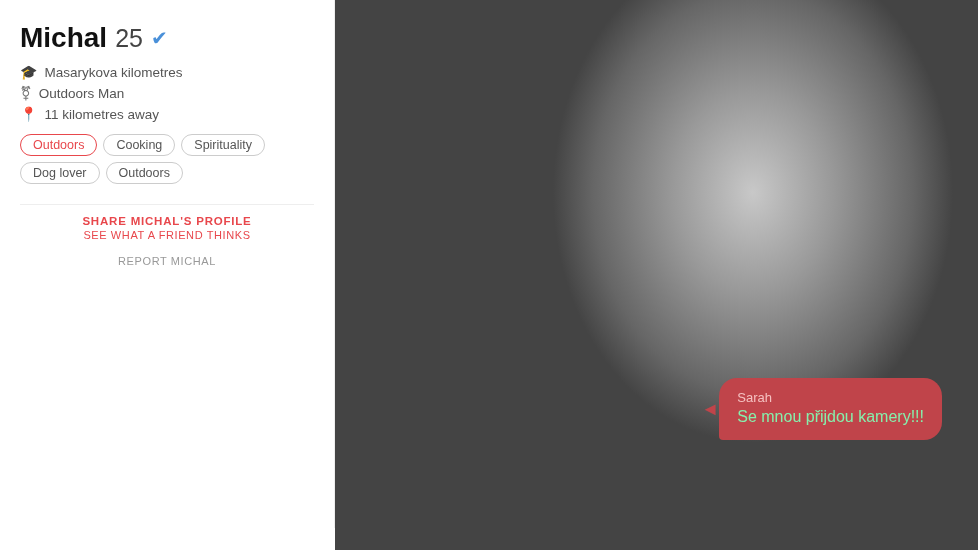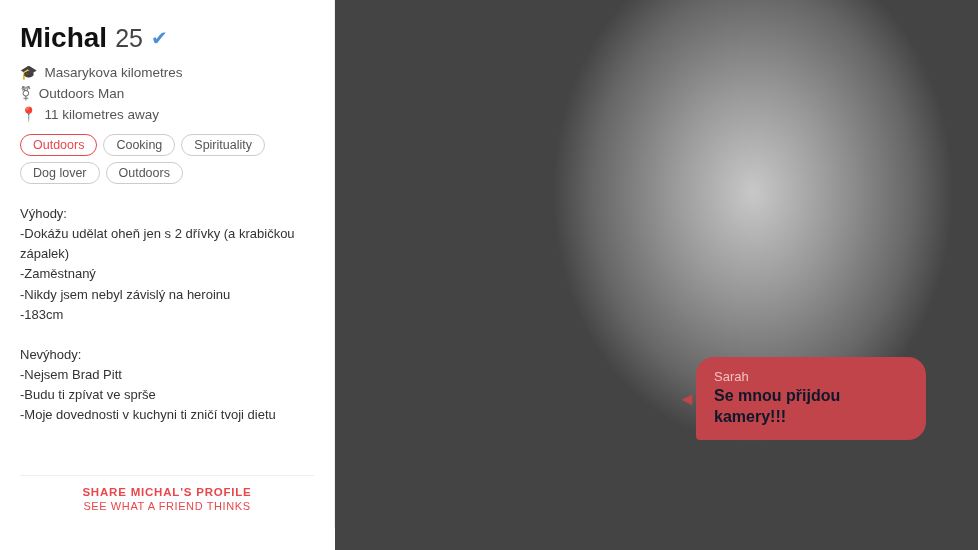--- a/index.html
+++ b/index.html
@@ -155,21 +155,21 @@
       inset: 0;
       background:
         radial-gradient(ellipse 200px 250px at 65% 35%, #c8c8c8 0%, #999 40%, #666 80%, #444 100%),
         linear-gradient(180deg, #aaa 0%, #777 100%);
     }
 
     
     .message-bubble {
       position: absolute;
       bottom: 110px;
-      right: 52px;
+      right: 36px;
       background: #c0444a;
       border-radius: 18px 18px 18px 4px;
       padding: 12px 18px;
       max-width: 230px;
       color: #fff;
     }
 
     .message-bubble::before {
       content: '◄';
       position: absolute;
@@ -182,22 +182,22 @@
 
     .bubble-sender {
       font-size: 13px;
       font-weight: 400;
       color: #f5c0c0;
       margin-bottom: 2px;
     }
 
     .bubble-message {
       font-size: 16px;
-      font-weight: 700;
-      color: #0f172a;
+      font-weight: 400;
+      color: #86efac;
       line-height: 1.3;
     }
   </style>
 </head>
 <body>
 
 <div class="left-panel">
 
   <div class="profile-name-row">
     <span class="profile-name">Michal</span>
@@ -221,38 +221,29 @@
   </div>
 
   <div class="tags-row" id="tags-container">
   <span class="tag active">Outdoors</span>
       <span class="tag">Cooking</span>
       <span class="tag">Spirituality</span>
       <span class="tag">Dog lover</span>
       <span class="tag">Outdoors</span>
     </div>
 
-  <div class="bio-section">
-    <span class="bio-text">Výhody:
--Dokážu udělat oheň jen s 2 dřívky (a krabičkou zápalek)
--Zaměstnaný
--Nikdy jsem nebyl závislý na heroinu
--183cm
-
-Nevýhody:
--Nejsem Brad Pitt
--Budu ti zpívat ve sprše
--Moje dovednosti v kuchyni ti zničí tvoji dietu</span>
-  </div>
 
   <div class="share-section">
     <div class="share-main">SHARE MICHAL'S PROFILE</div>
     <div class="share-sub">SEE WHAT A FRIEND THINKS</div>
   </div>
 
+  <div class="report-section">
+    <span class="report-link">REPORT MICHAL</span>
+  </div>
 
 </div>
 
 <div class="right-panel">
   <div class="photo-bg"></div>
 
   <div class="message-bubble">
     <div class="bubble-sender">Sarah</div>
     <div class="bubble-message">Se mnou přijdou kamery!!!</div>
   </div>

